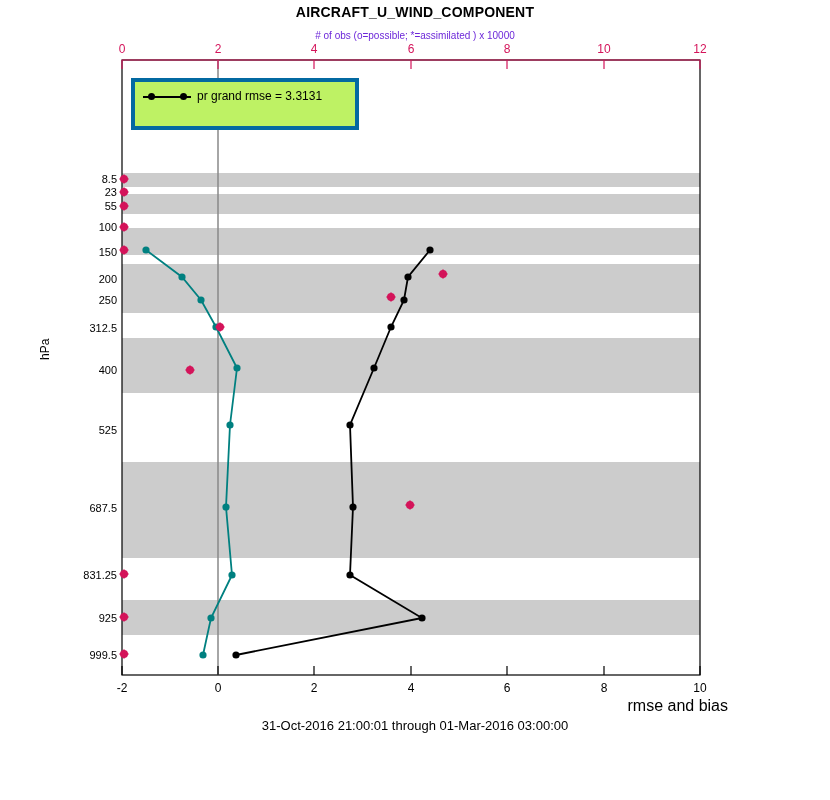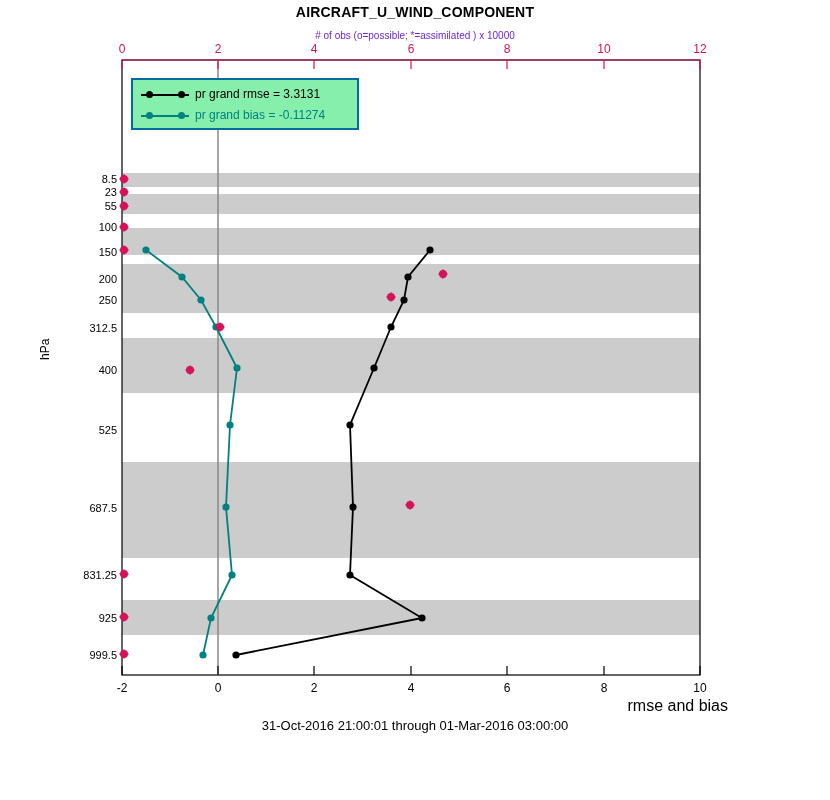--- a/index.html
+++ b/index.html
@@ -33,21 +33,21 @@
   }
   .ylabel{
     position:absolute;left:38px;top:360px;
     font-size:12px;color:#000;
     transform:rotate(-90deg);transform-origin:left top;
     white-space:nowrap;
   }
   .legend{
     position:absolute;left:131px;top:78px;
     width:228px;height:52px;
-    background:#86efac;border:2px solid #0369a1;
+    background:#bef264;border:4px solid #0369a1;
     box-sizing:border-box;
   }
   .legend-row{
     position:absolute;left:0;width:100%;height:20px;
   }
   .legend-line{
     position:absolute;left:8px;top:9px;width:48px;height:2px;
   }
   .legend-dot{
     position:absolute;top:6px;width:7px;height:7px;border-radius:50%;
@@ -239,23 +239,17 @@
 
   <div class="ylabel">hPa</div>
 
   <div class="legend">
     <div class="legend-row" style="top:5px;">
       <div class="legend-line" style="background:#000000;"></div>
       <div class="legend-dot" style="left:13px;background:#000000;"></div>
       <div class="legend-dot" style="left:45px;background:#000000;"></div>
       <div class="legend-text" style="color:#000000;">pr grand rmse = 3.3131</div>
     </div>
-    <div class="legend-row" style="top:26px;">
-      <div class="legend-line" style="background:#008080;"></div>
-      <div class="legend-dot" style="left:13px;background:#008080;"></div>
-      <div class="legend-dot" style="left:45px;background:#008080;"></div>
-      <div class="legend-text" style="color:#008080;">pr grand bias = -0.11274</div>
-    </div>
   </div>
 
   <div class="xlabel">rmse and bias</div>
   <div class="subtitle">31-Oct-2016 21:00:01 through 01-Mar-2016 03:00:00</div>
 </div>
 
 </body></html>

